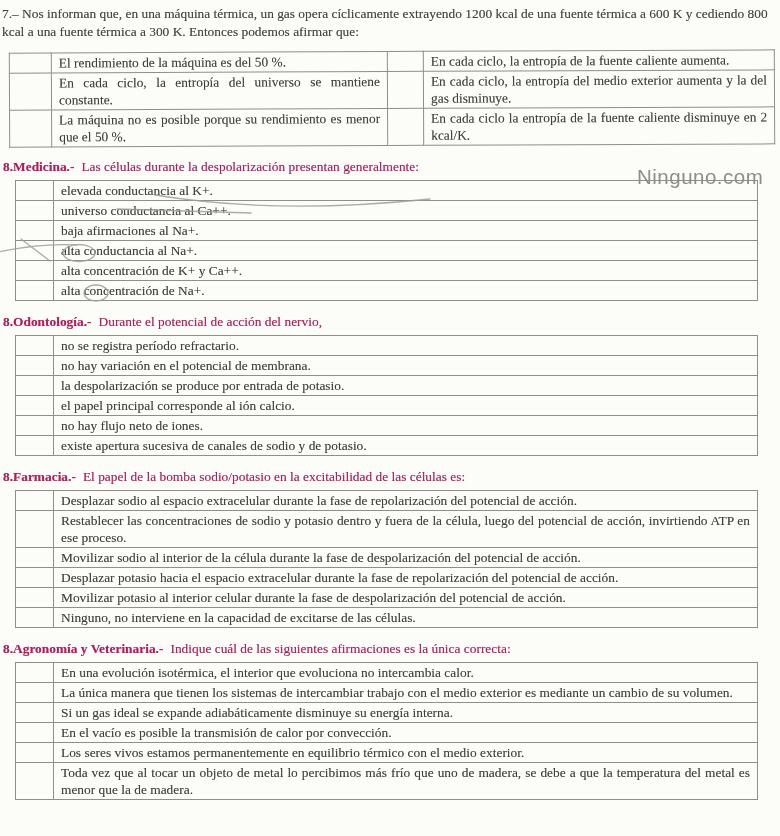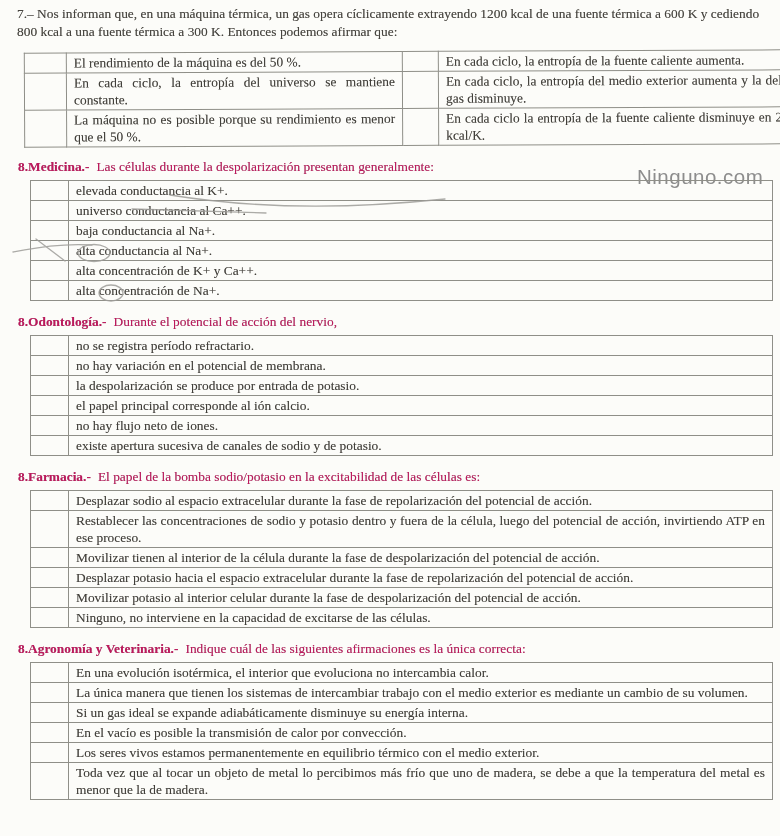--- a/index.html
+++ b/index.html
@@ -5,21 +5,21 @@
   * { box-sizing: border-box; }
   html, body { margin: 0; padding: 0; }
   body {
     width: 780px; height: 836px;
     background: #fcfcf9;
     font-family: "Liberation Serif", serif;
     color: #413f3a;
     overflow: hidden;
     position: relative;
   }
-  .page { padding: 5px 6px 0 17px; }
+  .page { padding: 5px 6px 0 2px; }
   .q7text {
     margin: 0 0 11px 0;
     font-size: 13.4px; line-height: 17.5px;
     color: #46443f;
     text-shadow: 0 0 0.5px rgba(70,68,62,0.45);
   }
   table { border-collapse: collapse; }
   td {
     border: 1px solid #8f8f88;
     font-size: 13.4px; line-height: 17px;
@@ -110,21 +110,21 @@
           <tr>
             <td class="cb"></td>
             <td class="opt">elevada conductancia al K+.</td>
           </tr>
       <tr>
             <td class="cb"></td>
             <td class="opt">universo conductancia al Ca++.</td>
           </tr>
       <tr>
             <td class="cb"></td>
-            <td class="opt">baja conductancia al Na+.</td>
+            <td class="opt">baja afirmaciones al Na+.</td>
           </tr>
       <tr>
             <td class="cb"></td>
             <td class="opt">alta conductancia al Na+.</td>
           </tr>
       <tr>
             <td class="cb"></td>
             <td class="opt">alta concentración de K+ y Ca++.</td>
           </tr>
       <tr>
@@ -196,21 +196,21 @@
           <tr>
             <td class="cb"></td>
             <td class="opt">Desplazar sodio al espacio extracelular durante la fase de repolarización del potencial de acción.</td>
           </tr>
       <tr>
             <td class="cb"></td>
             <td class="opt">Restablecer las concentraciones de sodio y potasio dentro y fuera de la célula, luego del potencial de acción, invirtiendo ATP en ese proceso.</td>
           </tr>
       <tr>
             <td class="cb"></td>
-            <td class="opt">Movilizar tienen al interior de la célula durante la fase de despolarización del potencial de acción.</td>
+            <td class="opt">Movilizar sodio al interior de la célula durante la fase de despolarización del potencial de acción.</td>
           </tr>
       <tr>
             <td class="cb"></td>
             <td class="opt">Desplazar potasio hacia el espacio extracelular durante la fase de repolarización del potencial de acción.</td>
           </tr>
       <tr>
             <td class="cb"></td>
             <td class="opt">Movilizar potasio al interior celular durante la fase de despolarización del potencial de acción.</td>
           </tr>
       <tr>

